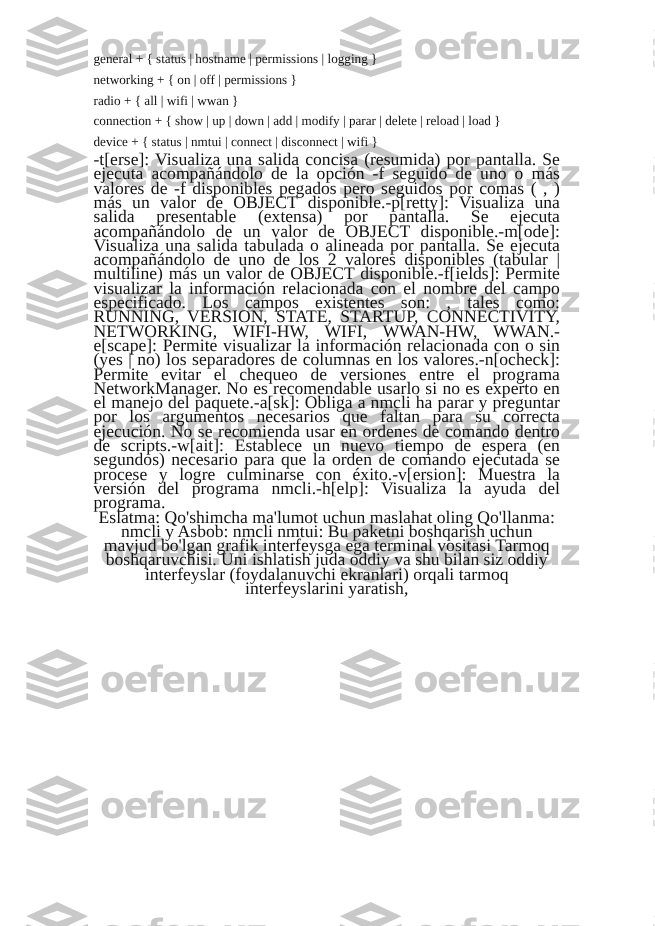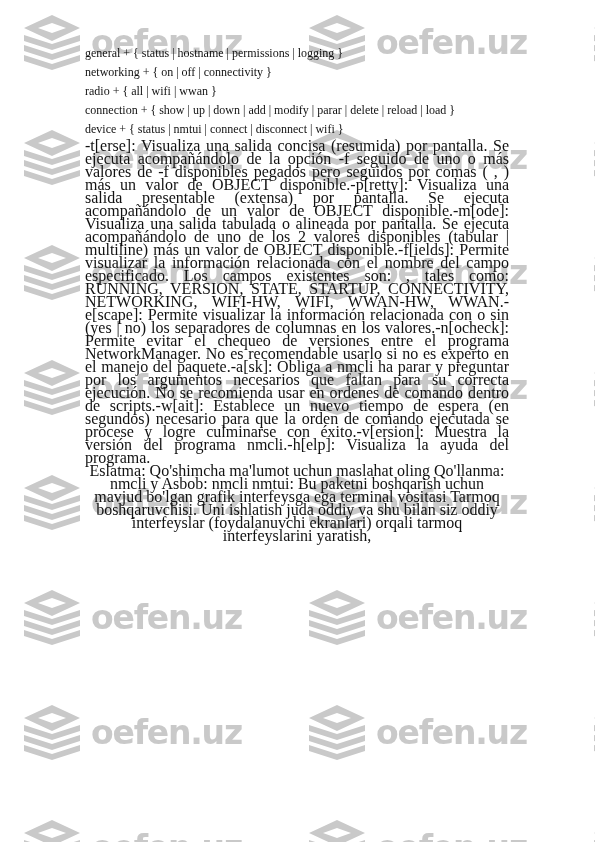--- a/index.html
+++ b/index.html
@@ -330,21 +330,21 @@
           <path d="M2 31 L30 40 L58 31 L58 37 L30 46 L2 37 Z" fill="#c9c9c9"></path>
           <path d="M2 41 L30 50 L58 41 L58 47 L30 56 L2 47 Z" fill="#c9c9c9"></path>
         </svg>
       </div>
     </div>
   </div>
 
 <div id="content">
 
   <div class="line">general + { status | hostname | permissions | logging }</div>
-  <div class="line">networking + { on | off | connectivity }</div>
+  <div class="line">networking + { on | off | permissions }</div>
   <div class="line">radio + { all | wifi | wwan }</div>
   <div class="line">connection + { show | up | down | add | modify | parar | delete | reload | load }</div>
   <div class="line">device + { status | nmtui | connect | disconnect | wifi }</div>
 
   <p class="para">-t[erse]: Visualiza una salida concisa (resumida) por pantalla. Se ejecuta acompañándolo de la opción -f seguido de uno o más valores de -f disponibles pegados pero seguidos por comas ( , ) más un valor de OBJECT disponible.-p[retty]: Visualiza una salida presentable (extensa) por pantalla. Se ejecuta acompañándolo de un valor de OBJECT disponible.-m[ode]: Visualiza una salida tabulada o alineada por pantalla. Se ejecuta acompañándolo de uno de los 2 valores disponibles (tabular | multiline) más un valor de OBJECT disponible.-f[ields]: Permite visualizar la información relacionada con el nombre del campo especificado. Los campos existentes son: , tales como: RUNNING, VERSION, STATE, STARTUP, CONNECTIVITY, NETWORKING, WIFI-HW, WIFI, WWAN-HW, WWAN.-e[scape]: Permite visualizar la información relacionada con o sin (yes | no) los separadores de columnas en los valores.-n[ocheck]: Permite evitar el chequeo de versiones entre el programa NetworkManager. No es recomendable usarlo si no es experto en el manejo del paquete.-a[sk]: Obliga a nmcli ha parar y preguntar por los argumentos necesarios que faltan para su correcta ejecución. No se recomienda usar en ordenes de comando dentro de scripts.-w[ait]: Establece un nuevo tiempo de espera (en segundos) necesario para que la orden de comando ejecutada se procese y logre culminarse con éxito.-v[ersion]: Muestra la versión del programa nmcli.-h[elp]: Visualiza la ayuda del programa.</p>
   <p class="para last">Eslatma: Qo'shimcha ma'lumot uchun maslahat oling Qo'llanma: nmcli y Asbob: nmcli nmtui: Bu paketni boshqarish uchun mavjud bo'lgan grafik interfeysga ega terminal vositasi Tarmoq boshqaruvchisi. Uni ishlatish juda oddiy va shu bilan siz oddiy interfeyslar (foydalanuvchi ekranlari) orqali tarmoq interfeyslarini yaratish,</p>
 
 </div>
 
 </body></html>

